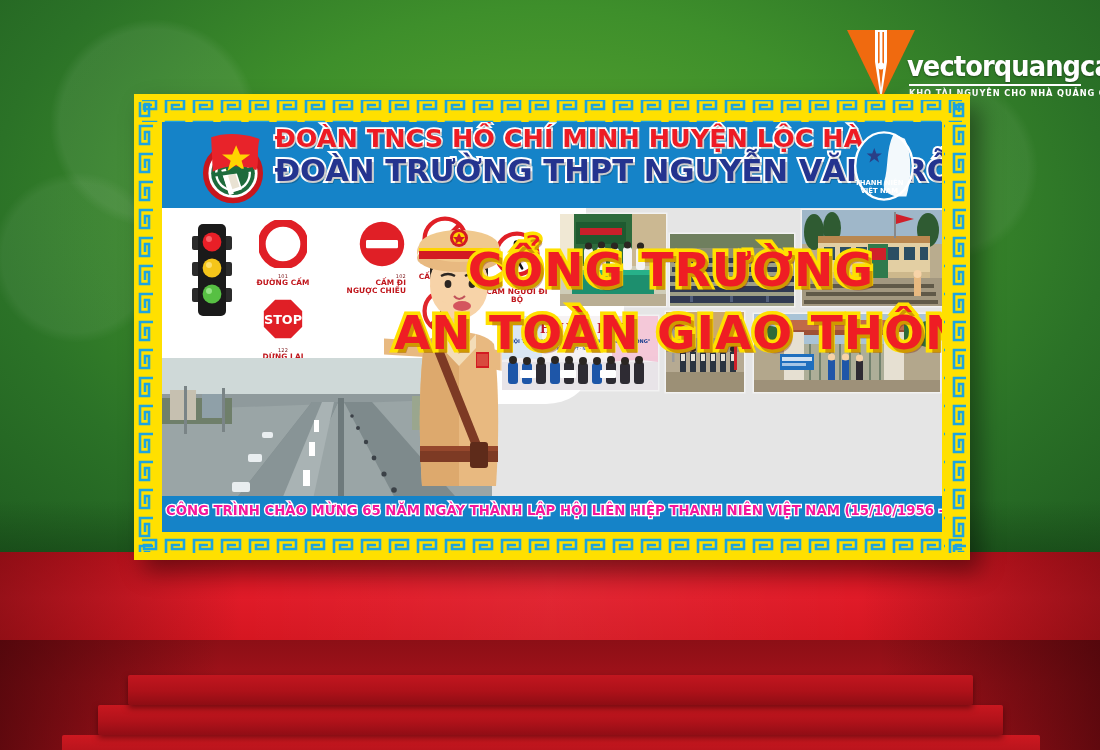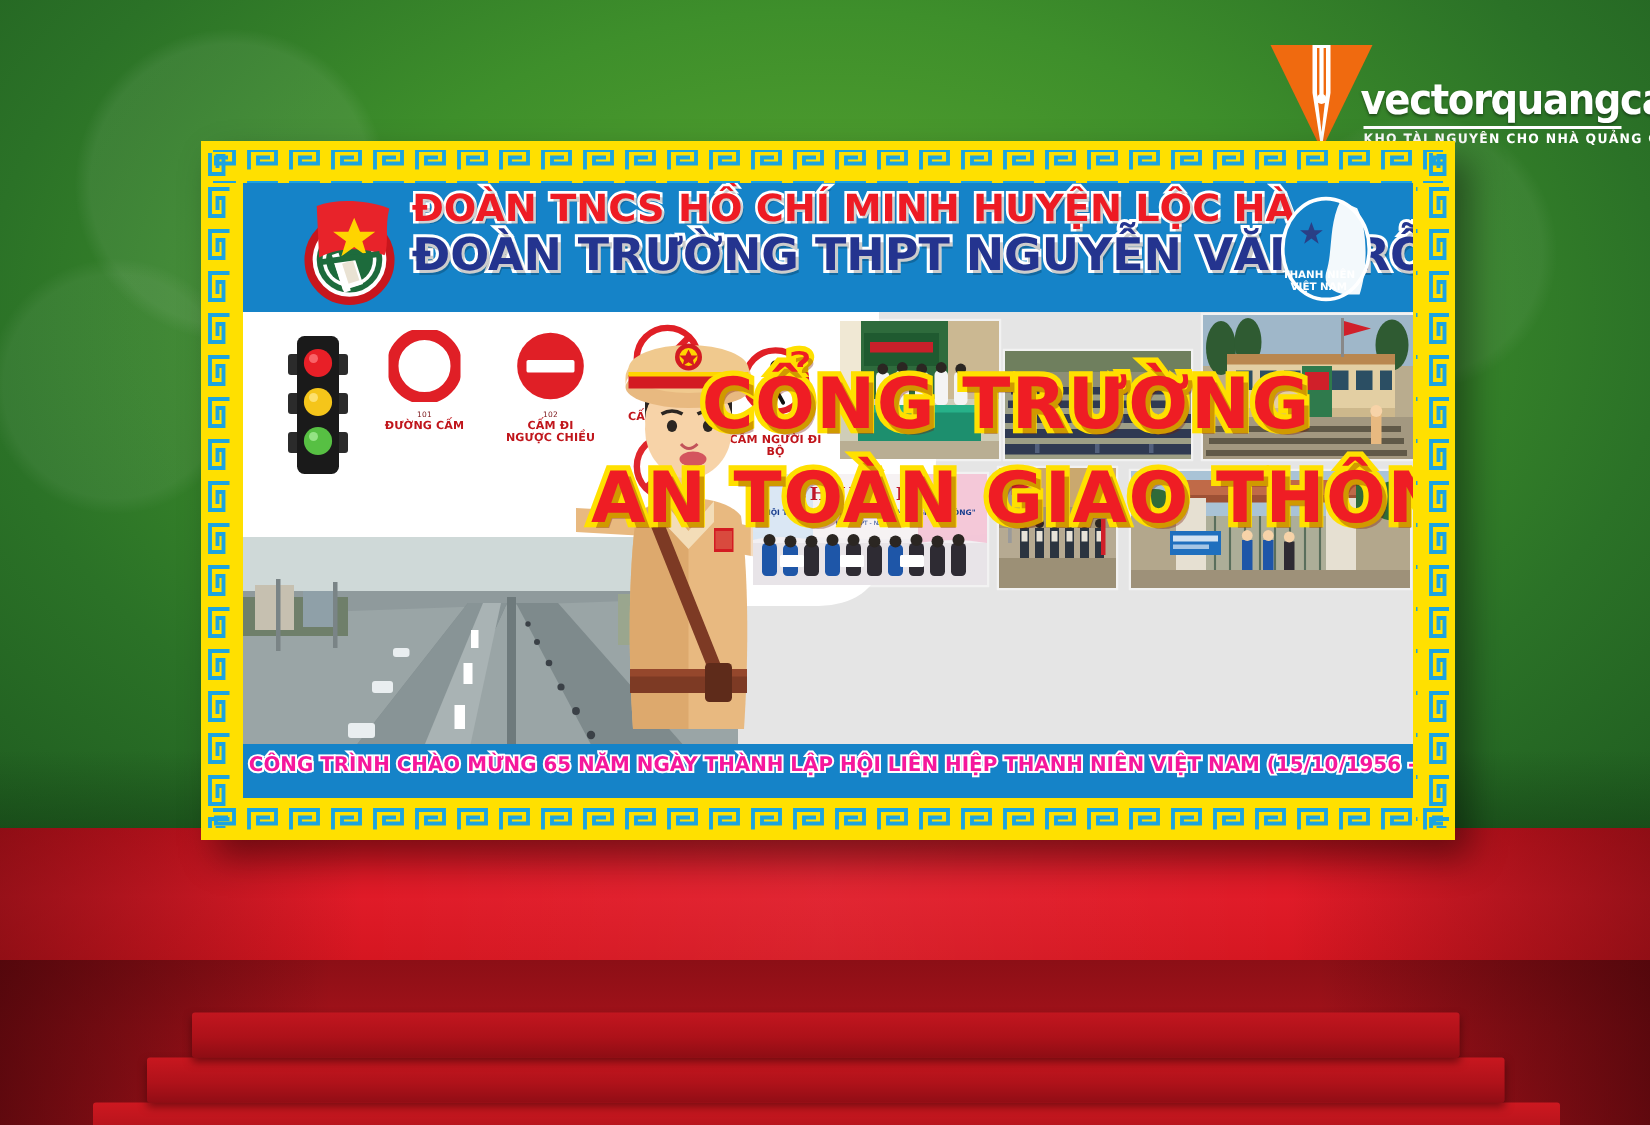--- a/index.html
+++ b/index.html
@@ -257,21 +257,21 @@
         </svg>
 
         <div class="sign" style="left:85px;top:12px;width:72px;">
           <svg viewBox="0 0 54 54" width="48" height="48">
             <circle cx="27" cy="27" r="24" fill="#ffffff" stroke="#e01f26" stroke-width="9"></circle>
           </svg>
           <div class="sign-num">101</div>
           <div class="sign-lbl">ĐƯỜNG CẤM</div>
         </div>
 
-        <div class="sign" style="left:166px;top:12px;width:78px;">
+        <div class="sign" style="left:166px;top:12px;width:78px;text-align:right;">
           <svg viewBox="0 0 54 54" width="48" height="48">
             <circle cx="27" cy="27" r="25" fill="#e01f26"></circle>
             <rect x="9" y="22.5" width="36" height="9.4" rx="1.4" fill="#ffffff"></rect>
           </svg>
           <div class="sign-num">102</div>
           <div class="sign-lbl">CẤM ĐI
 NGƯỢC CHIỀU</div>
         </div>
 
         <div class="sign" style="left:250px;top:8px;width:66px;">
@@ -290,20 +290,28 @@
           <svg viewBox="0 0 54 54" width="46" height="46">
             <circle cx="27" cy="27" r="24" fill="#ffffff" stroke="#e01f26" stroke-width="5"></circle>
             <circle cx="27" cy="15" r="4" fill="#111"></circle>
             <path d="M27,19 L27,33 M27,23 L20,29 M27,23 L34,28 M27,33 L21,44 M27,33 L33,44" stroke="#111" stroke-width="3" fill="none" stroke-linecap="round"></path>
             <line x1="9" y1="45" x2="45" y2="9" stroke="#e01f26" stroke-width="5"></line>
           </svg>
           <div class="sign-num">112</div>
           <div class="sign-lbl">CẤM NGƯỜI ĐI BỘ</div>
         </div>
 
+        <div class="sign" style="left:85px;top:88px;width:72px;">
+          <svg viewBox="0 0 54 54" width="46" height="46">
+            <polygon points="17,3 37,3 51,17 51,37 37,51 17,51 3,37 3,17" fill="#e01f26" stroke="#ffffff" stroke-width="3"></polygon>
+            <text x="27" y="33" font-family="DejaVu Sans, sans-serif" font-size="15" font-weight="bold" fill="#ffffff" text-anchor="middle">STOP</text>
+          </svg>
+          <div class="sign-num">122</div>
+          <div class="sign-lbl">DỪNG LẠI</div>
+        </div>
 
 
         <div class="sign" style="left:250px;top:80px;width:66px;opacity:.97;">
           <svg viewBox="0 0 54 54" width="46" height="46">
             <circle cx="27" cy="27" r="24" fill="#ffffff" stroke="#e01f26" stroke-width="5"></circle>
             <path d="M23,42 L23,24 L34,24 M34,24 L28,18 M34,24 L28,30" stroke="#111" stroke-width="3.4" fill="none"></path>
             <line x1="9" y1="45" x2="45" y2="9" stroke="#e01f26" stroke-width="5"></line>
           </svg>
         </div>
 

